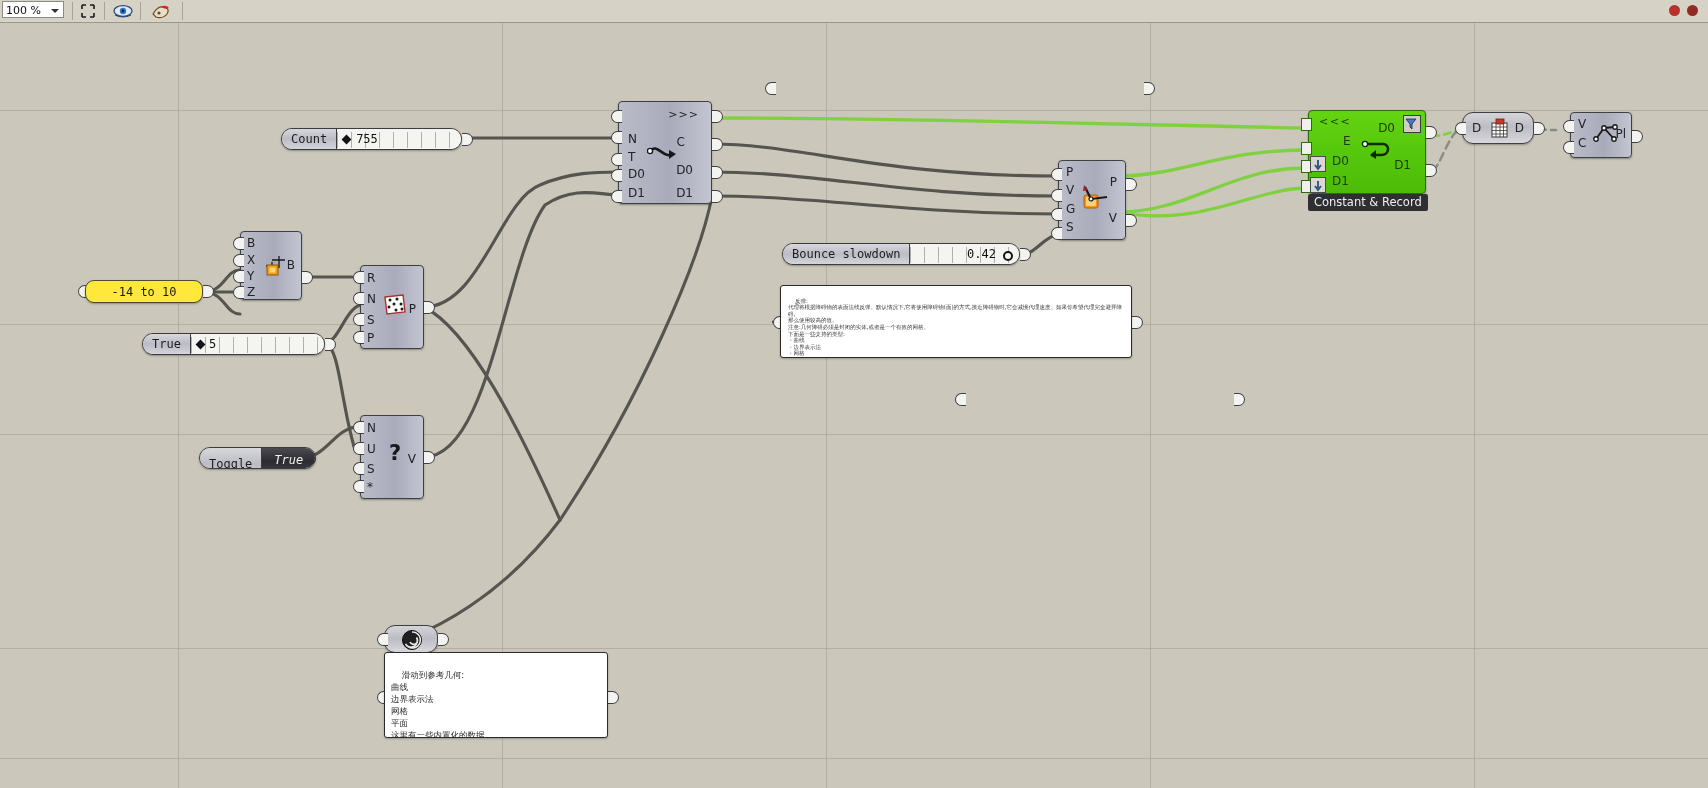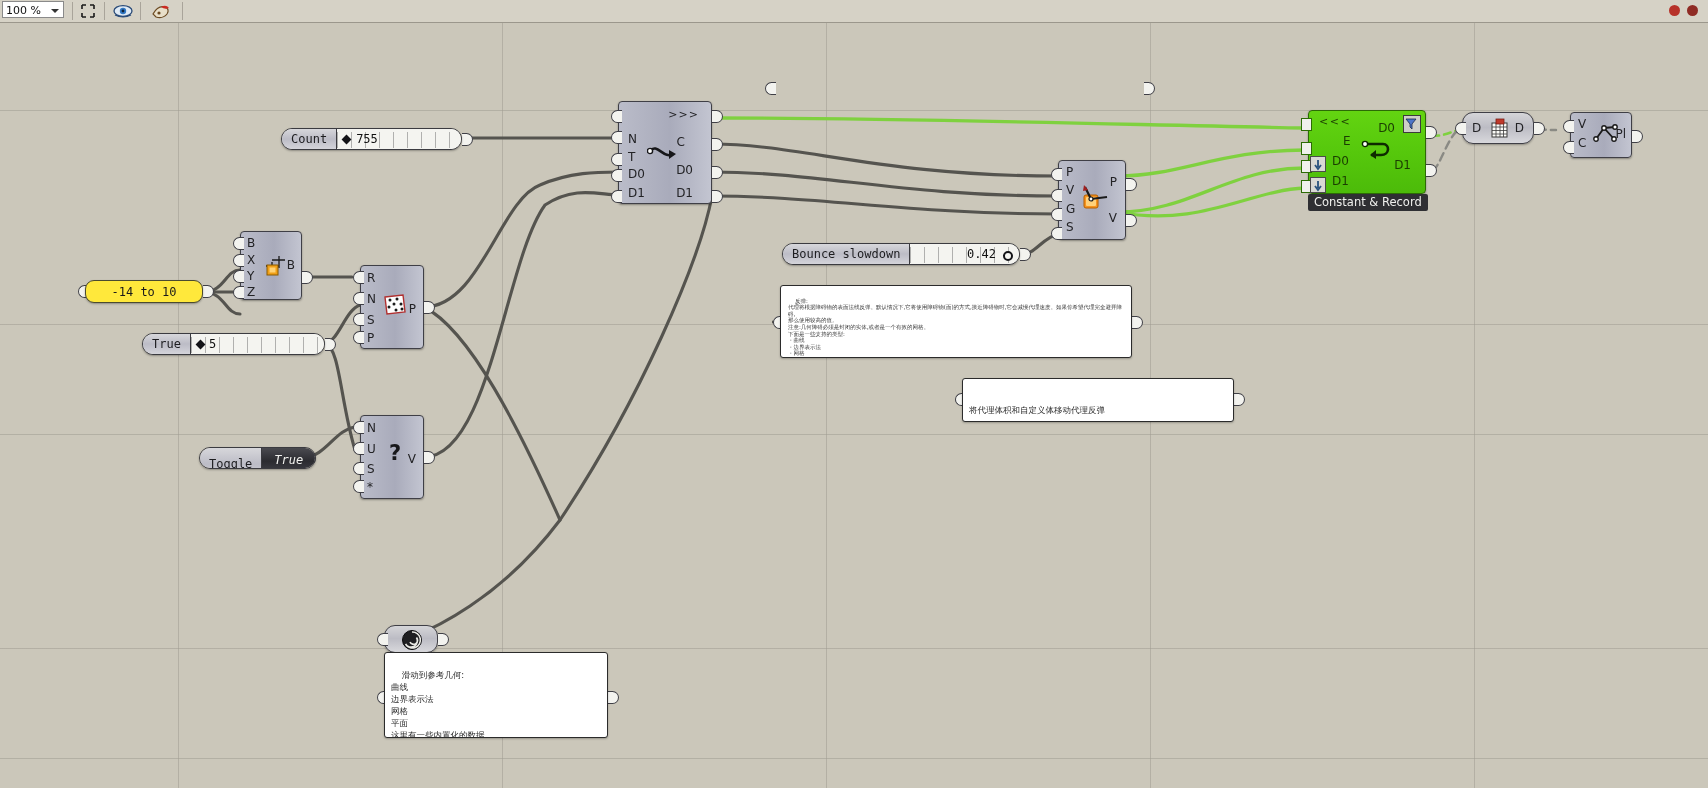--- a/index.html
+++ b/index.html
@@ -321,24 +321,20 @@
 下面是一些支持的类型:
 ・曲线
 ・边界表示法
 ・网格
 ・平面
 ・(框)一些值选项和示例</span>
   </div>
   <div class="nub in" style="left:773px; top:316px;"></div>
   <div class="nub out" style="left:1132px; top:316px;"></div>
 
-  <div class="panel small" style="left:962px; top:378px; width:272px; height:44px;">
-    <div>将代理体积和自定义体移动代理反弹</div>
-    
-  </div>
   <div class="nub in" style="left:955px; top:393px;"></div>
   <div class="nub out" style="left:1234px; top:393px;"></div>
 
   <div class="panel small" style="left:384px; top:652px; width:224px; height:86px; line-height:12px;">
     <span>滑动到参考几何:
 曲线
 边界表示法
 网格
 平面
 这里有一些内置化的数据</span>

